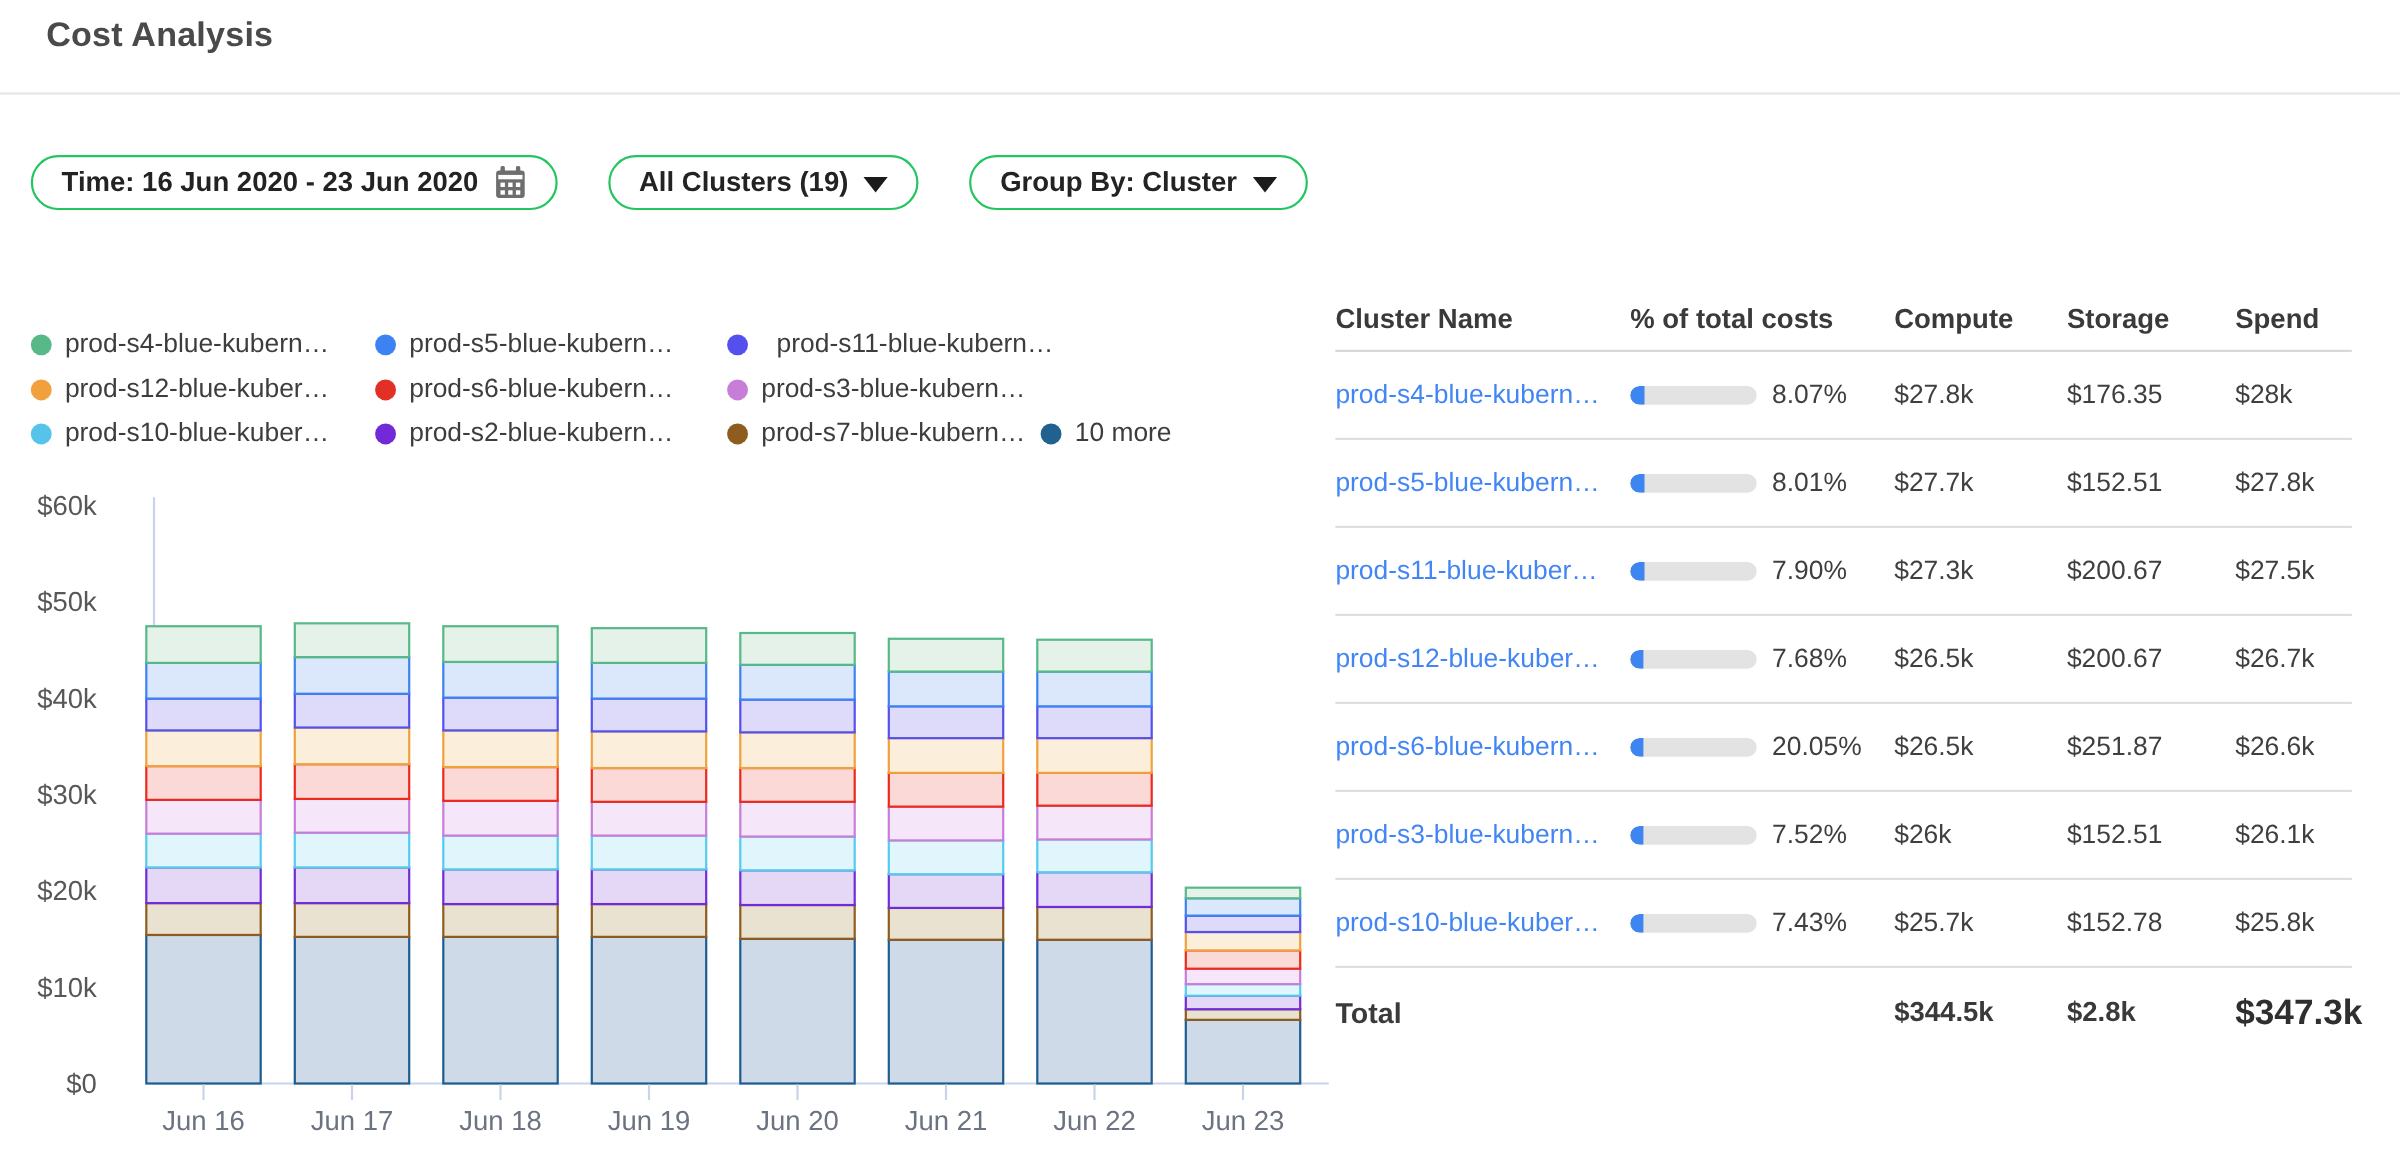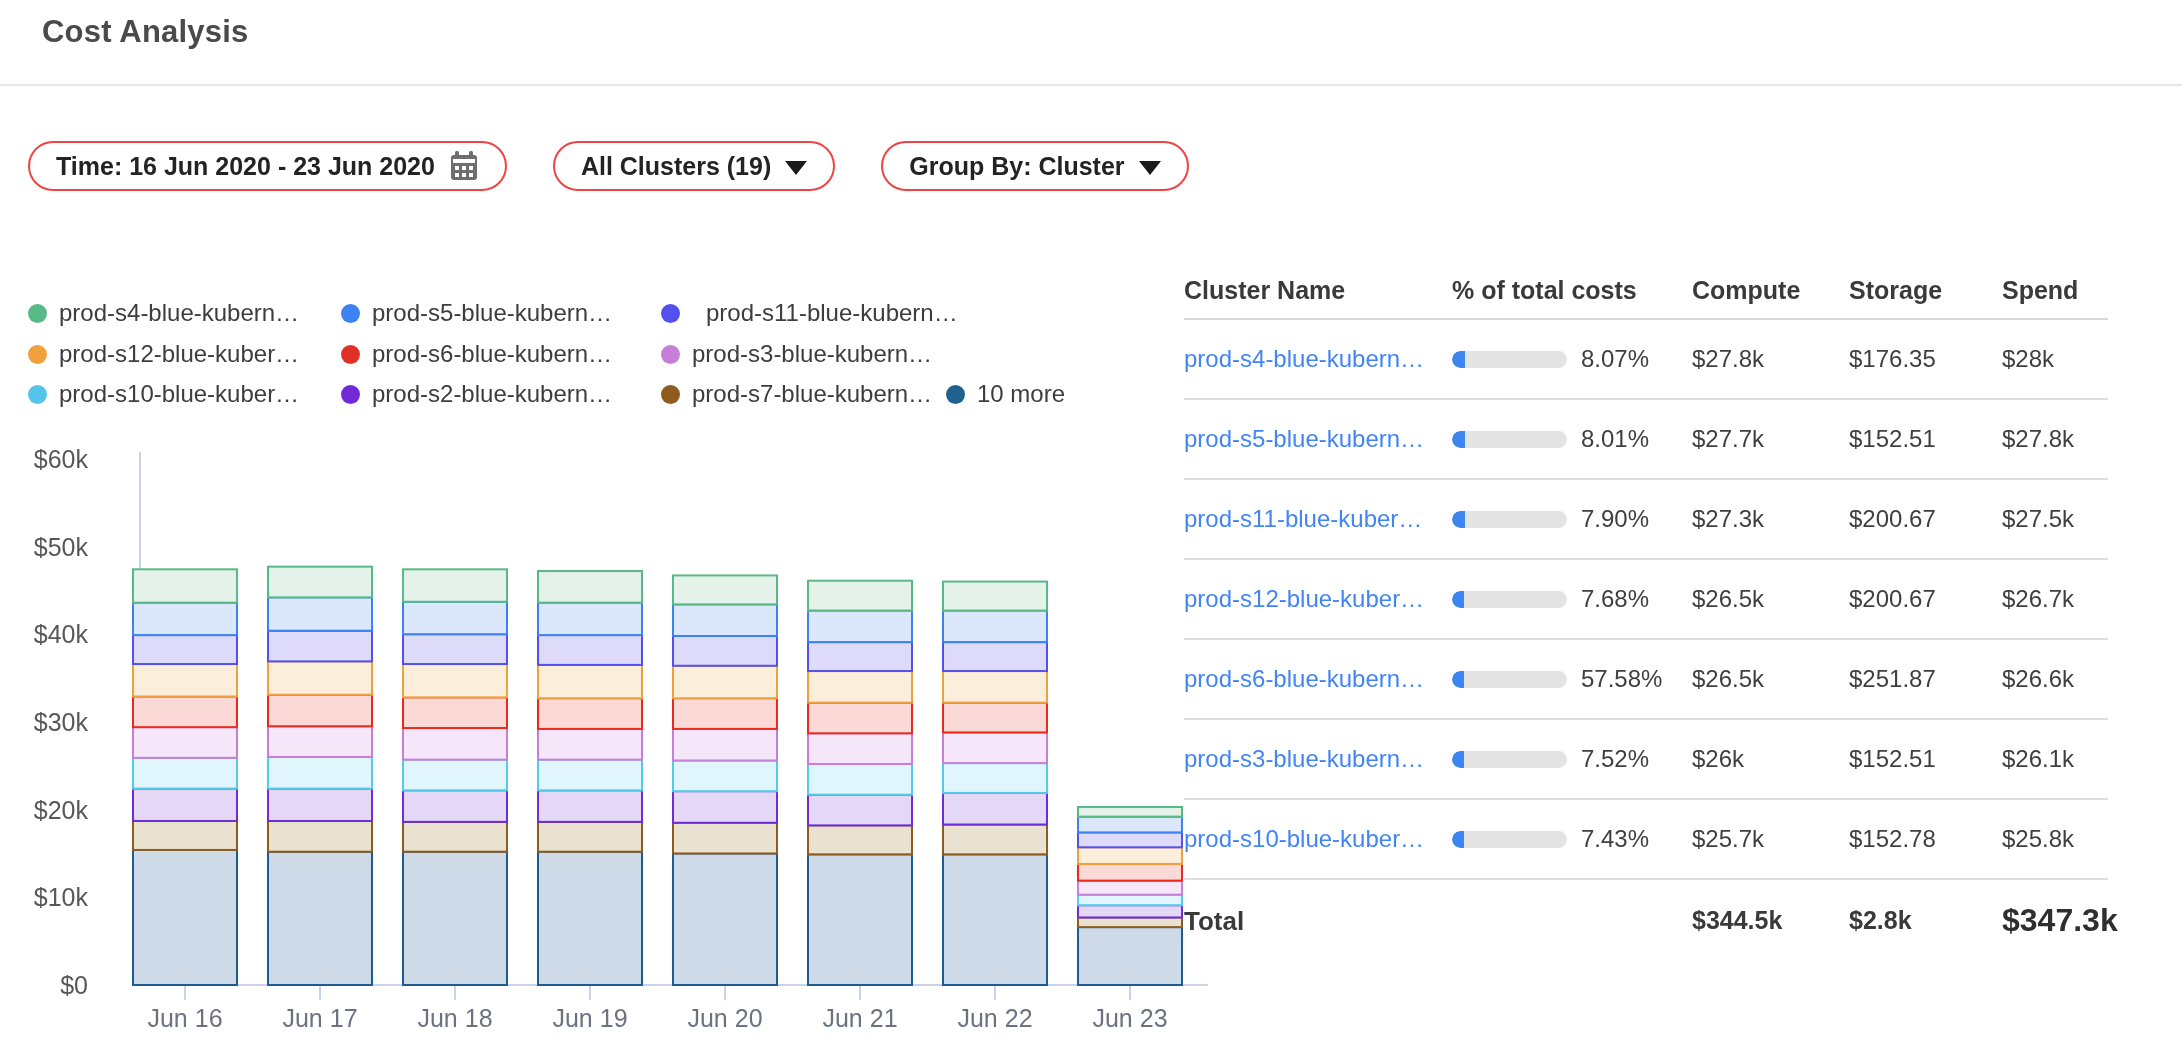--- a/index.html
+++ b/index.html
@@ -6,36 +6,36 @@
   html,body { width:2182px; height:1052px; background:#fff; overflow:hidden;
               font-family:"Liberation Sans", sans-serif; color:#3f3f3f; }
   #app { position:relative; width:2182px; height:1052px; background:#fff; }
 
   
   .page-title { position:absolute; left:42px; top:14px; font-size:31px; font-weight:600; color:#4a4a4a; letter-spacing:.2px; }
   .header-rule { position:absolute; left:0; top:84px; width:2182px; height:2px; background:#e7e7e7; }
 
   
   .filters { position:absolute; left:28px; top:141px; display:flex; gap:46px; }
-  .pill { height:50px; border:2px solid #ef4444; border-radius:26px; background:#fff;
+  .pill { height:50px; border:2px solid #22c55e; border-radius:26px; background:#fff;
           display:flex; align-items:center; gap:14px; padding:0 26px;
           font-size:25px; font-weight:700; color:#232323; cursor:pointer; }
   .pill svg { display:block; }
   .caret-down { width:0; height:0; border-left:11px solid transparent; border-right:11px solid transparent; border-top:14px solid #1b1b1b; margin-top:3px; }
 
   
   .legend-item { position:absolute; height:40px; display:flex; align-items:center; gap:12px; cursor:pointer; }
   .legend-dot { width:19px; height:19px; border-radius:50%; flex:0 0 auto; }
   .legend-label { font-size:24px; color:#3d3d3d; white-space:nowrap; }
 
   
   #chart-svg { position:absolute; left:0; top:440px; }
 
   
-  .costs-table { position:absolute; left:1184px; top:262px; width:924px; }
+  .costs-table { position:absolute; left:1214px; top:262px; width:924px; }
   .t-grid { display:grid; grid-template-columns:268px 240px 157px 153px 106px; align-items:center; }
   .t-head { height:58px; border-bottom:2px solid #d8d8d8; }
   .t-head span { font-size:25px; font-weight:600; color:#3a3a3a; }
   .t-row { height:80px; border-bottom:2px solid #dedede; }
   .cluster-link { font-size:24px; color:#4285f4; white-space:nowrap; cursor:pointer; }
   .num { font-size:24px; color:#3f3f3f; }
   .pct-cell { display:flex; align-items:center; gap:14px; }
   .pbar { width:115px; height:17px; border-radius:9px; background:#e3e3e3; position:relative; overflow:hidden; }
   .pbar-fill { position:absolute; left:0; top:0; bottom:0; border-radius:9px 0 0 9px; background:#3d85f0; }
 
@@ -306,21 +306,21 @@
           <span class="num">$26.5k</span>
           <span class="num">$200.67</span>
           <span class="num">$26.7k</span>
         </div>
         <div class="t-grid t-row">
           <span class="cluster-link">prod-s6-blue-kubern…</span>
           <span class="pct-cell">
             <span class="pbar">
               <span class="pbar-fill" style="width: 12px;"></span>
             </span>
-            <span class="num">57.58%</span>
+            <span class="num">20.05%</span>
           </span>
           <span class="num">$26.5k</span>
           <span class="num">$251.87</span>
           <span class="num">$26.6k</span>
         </div>
         <div class="t-grid t-row">
           <span class="cluster-link">prod-s3-blue-kubern…</span>
           <span class="pct-cell">
             <span class="pbar">
               <span class="pbar-fill" style="width: 12px;"></span>

